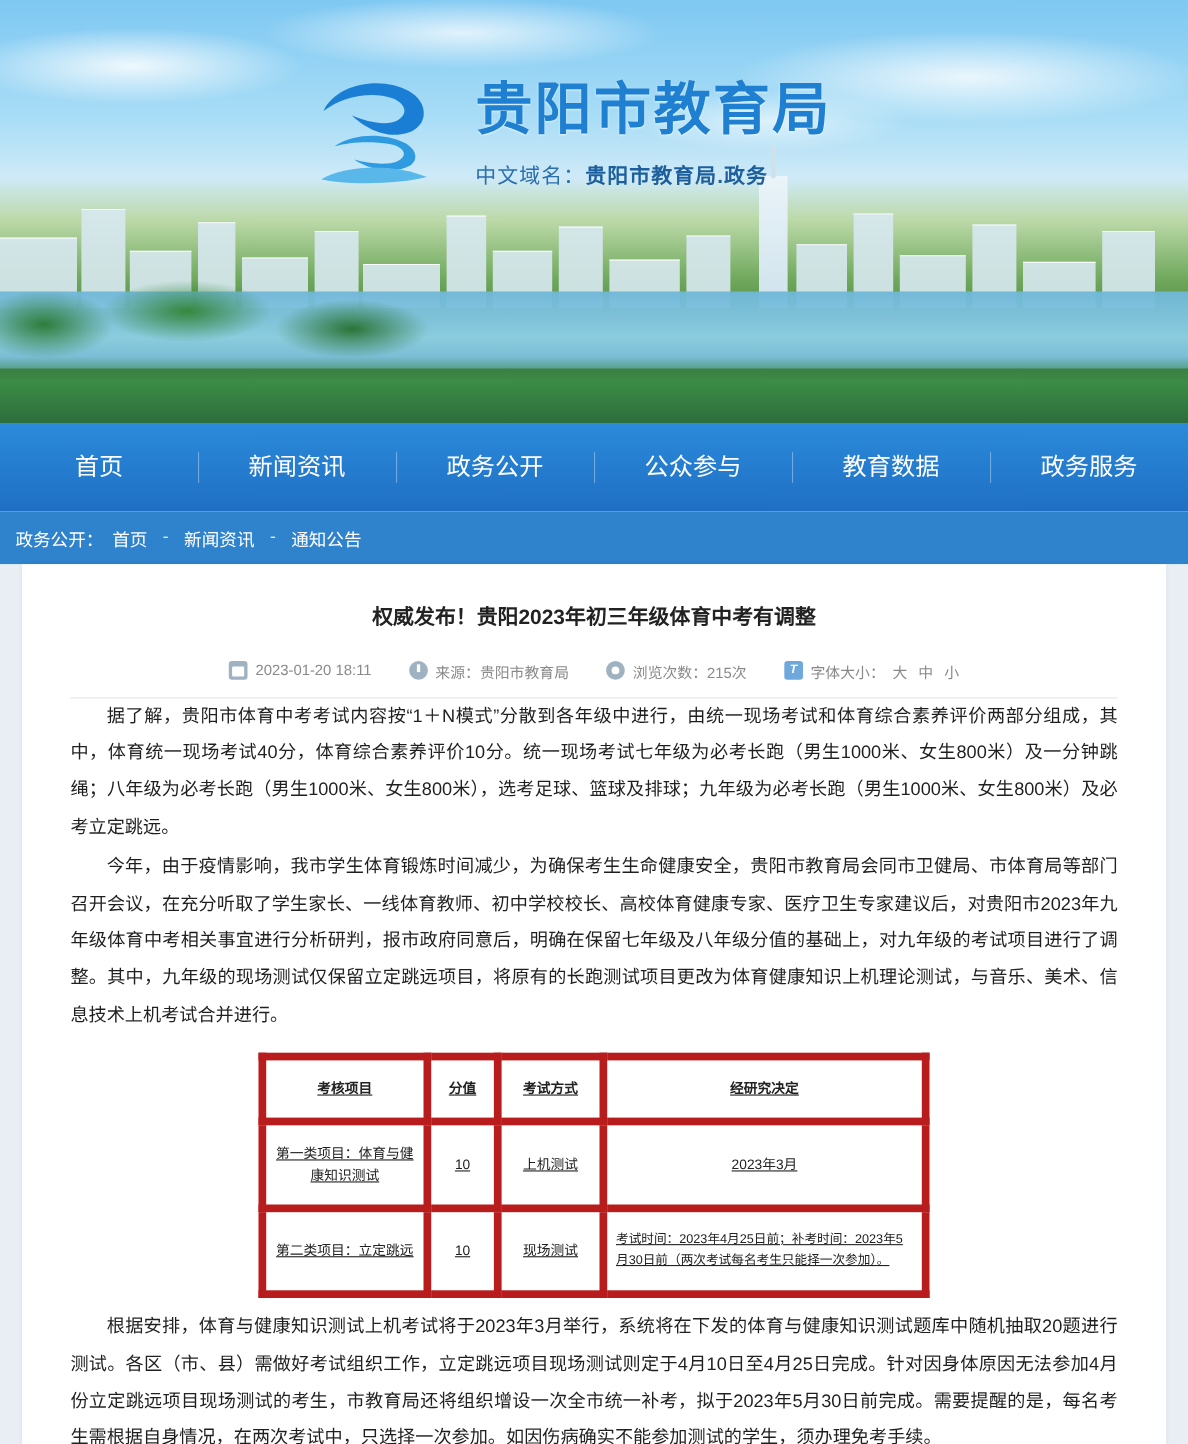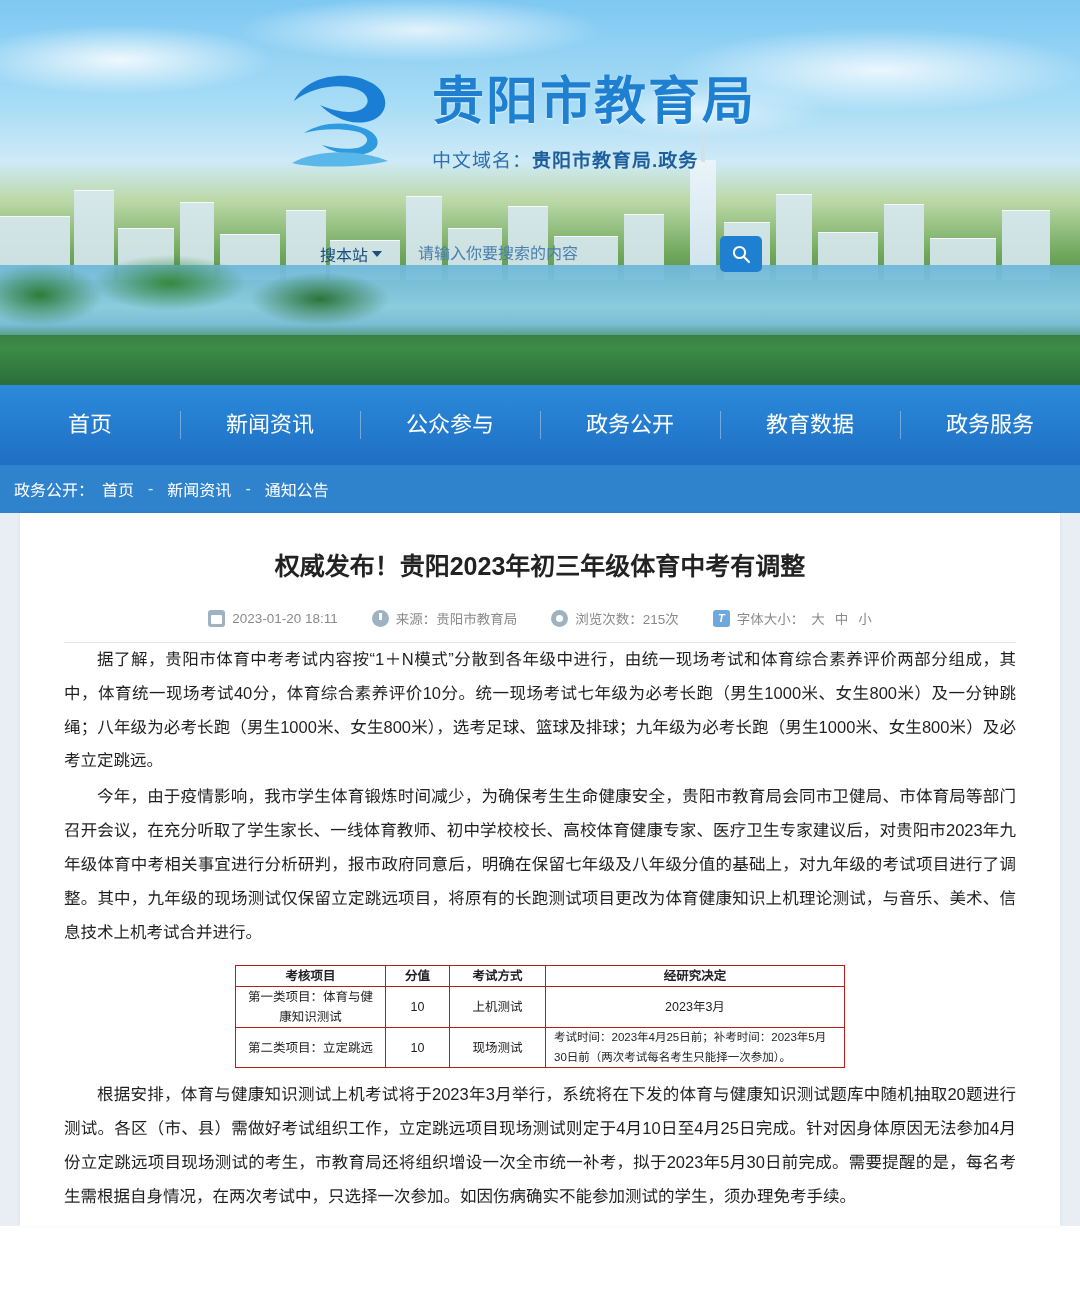--- a/index.html
+++ b/index.html
@@ -107,21 +107,21 @@
   }
   .crumb a { color:#fff; text-decoration:none; }
   .crumb .sep { color:#d9e9f7; margin:0 6px; }
   
   .page-bg { width:1080px; background:#e8eef3; padding:0 0 0 0; }
   .article {
     width:1040px; margin:0 auto; background:#fff; padding:30px 44px 10px 44px;
     box-shadow:0 0 4px rgba(0,0,0,.06);
   }
   .art-title {
-    text-align:center; font-size:25px; font-weight:bold; color:#222; line-height:1.4; margin:6px 0 24px;
+    text-align:center; font-size:19px; font-weight:bold; color:#222; line-height:1.4; margin:6px 0 24px;
   }
   .meta {
     display:flex; align-items:center; justify-content:center; gap:34px;
     border-bottom:1px solid #e4e4e4; padding-bottom:14px; font-size:13.5px; color:#8a8a8a;
   }
   .meta .item { display:flex; align-items:center; gap:7px; white-space:nowrap; }
   .ic {
     width:17px;height:17px;border-radius:3px;background:#b9c6d2;display:inline-block;
     position:relative; flex:0 0 auto;
   }
@@ -136,21 +136,21 @@
   .fsizes span { cursor:pointer; }
   .body-text { font-size:16.5px; line-height:2.05; color:#1f1f1f; text-align:justify; }
   .body-text p { margin:0 0 2px; text-indent:2em; }
   
   .tbl-wrap { display:flex; justify-content:center; margin:16px 0 10px; }
   table.exam {
     border-collapse:collapse; width:610px; font-size:12.5px; color:#222;
     border:1px solid #d9d9d9;
   }
   table.exam th, table.exam td {
-    border:1px solid #b91c1c; padding:0 8px; text-align:center; line-height:1.6; vertical-align:middle;
+    border:7px solid #b91c1c; padding:16px 8px; text-align:center; line-height:1.6; vertical-align:middle;text-decoration:underline;
   }
   table.exam th { font-weight:bold; background:#fff; }
   table.exam td.desc { text-align:left; font-size:11.5px; line-height:1.7; }
 </style>
 </head>
 <body>
 
 <div class="banner">
   <div class="sky-clouds"></div>
   <div class="city">
@@ -185,40 +185,27 @@
       <path d="M6 92 C30 78 74 78 102 90 C80 96 30 98 6 92 Z" fill="#59b7ea"></path>
     </svg>
     <div class="logo-text">
       <div class="site-title">贵阳市教育局</div>
       <div class="site-sub">
         <span>中文域名：</span><b>贵阳市教育局.政务</b>
       </div>
     </div>
   </div>
 
-  <div class="search-row">
-    <div class="scope">
-      <span>搜本站</span>
-      <i class="caret-down"></i>
-    </div>
-    <input class="search-input" type="text" placeholder="请输入你要搜索的内容" style="">
-    <button class="search-btn">
-      <svg width="20" height="20" viewBox="0 0 20 20">
-        <circle cx="8.5" cy="8.5" r="5.6" fill="none" stroke="#fff" stroke-width="2"></circle>
-        <line x1="12.8" y1="12.8" x2="18" y2="18" stroke="#fff" stroke-width="2.2" stroke-linecap="round"></line>
-      </svg>
-    </button>
-  </div>
 </div>
 
 <div class="nav">
   <a href="#">首页</a>
   <a href="#">新闻资讯</a>
+  <a href="#">政务公开</a>
   <a href="#">公众参与</a>
-  <a href="#">政务公开</a>
   <a href="#">教育数据</a>
   <a href="#">政务服务</a>
 </div>
 
 <div class="crumb">
   <span>政务公开：</span>
   <a href="#">首页</a>
   <span class="sep">-</span>
   <a href="#">新闻资讯</a>
   <span class="sep">-</span>

